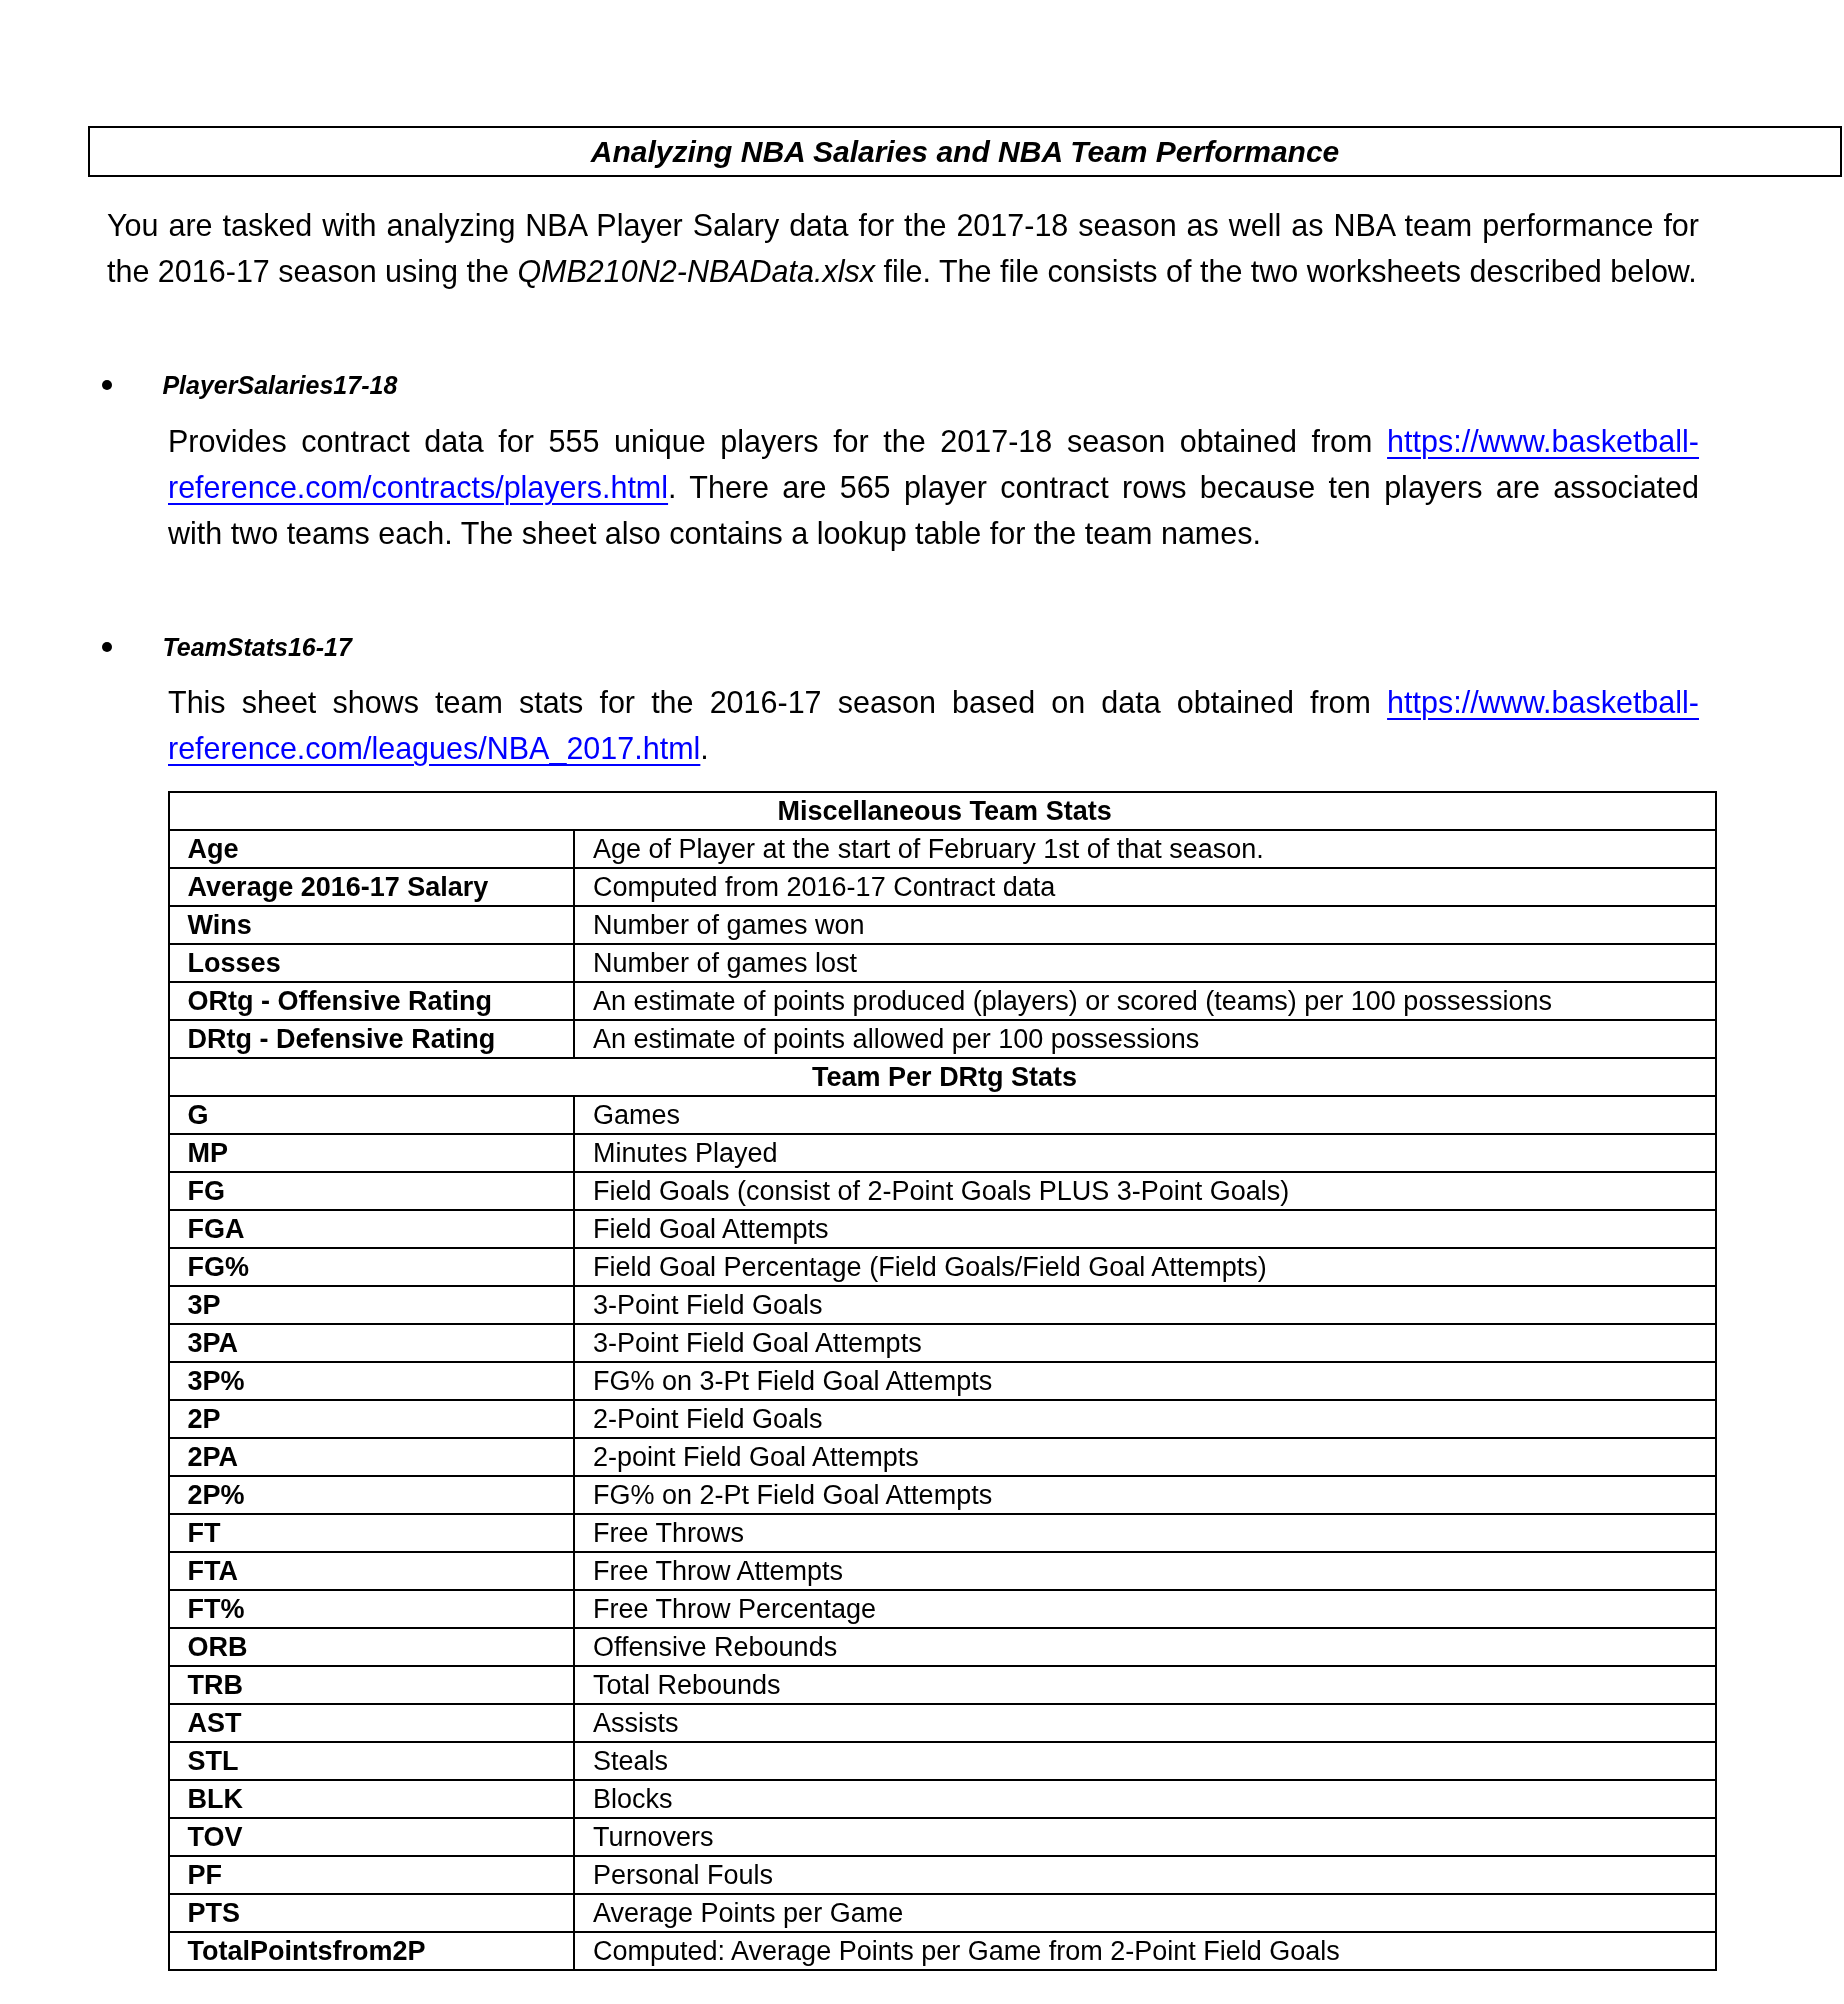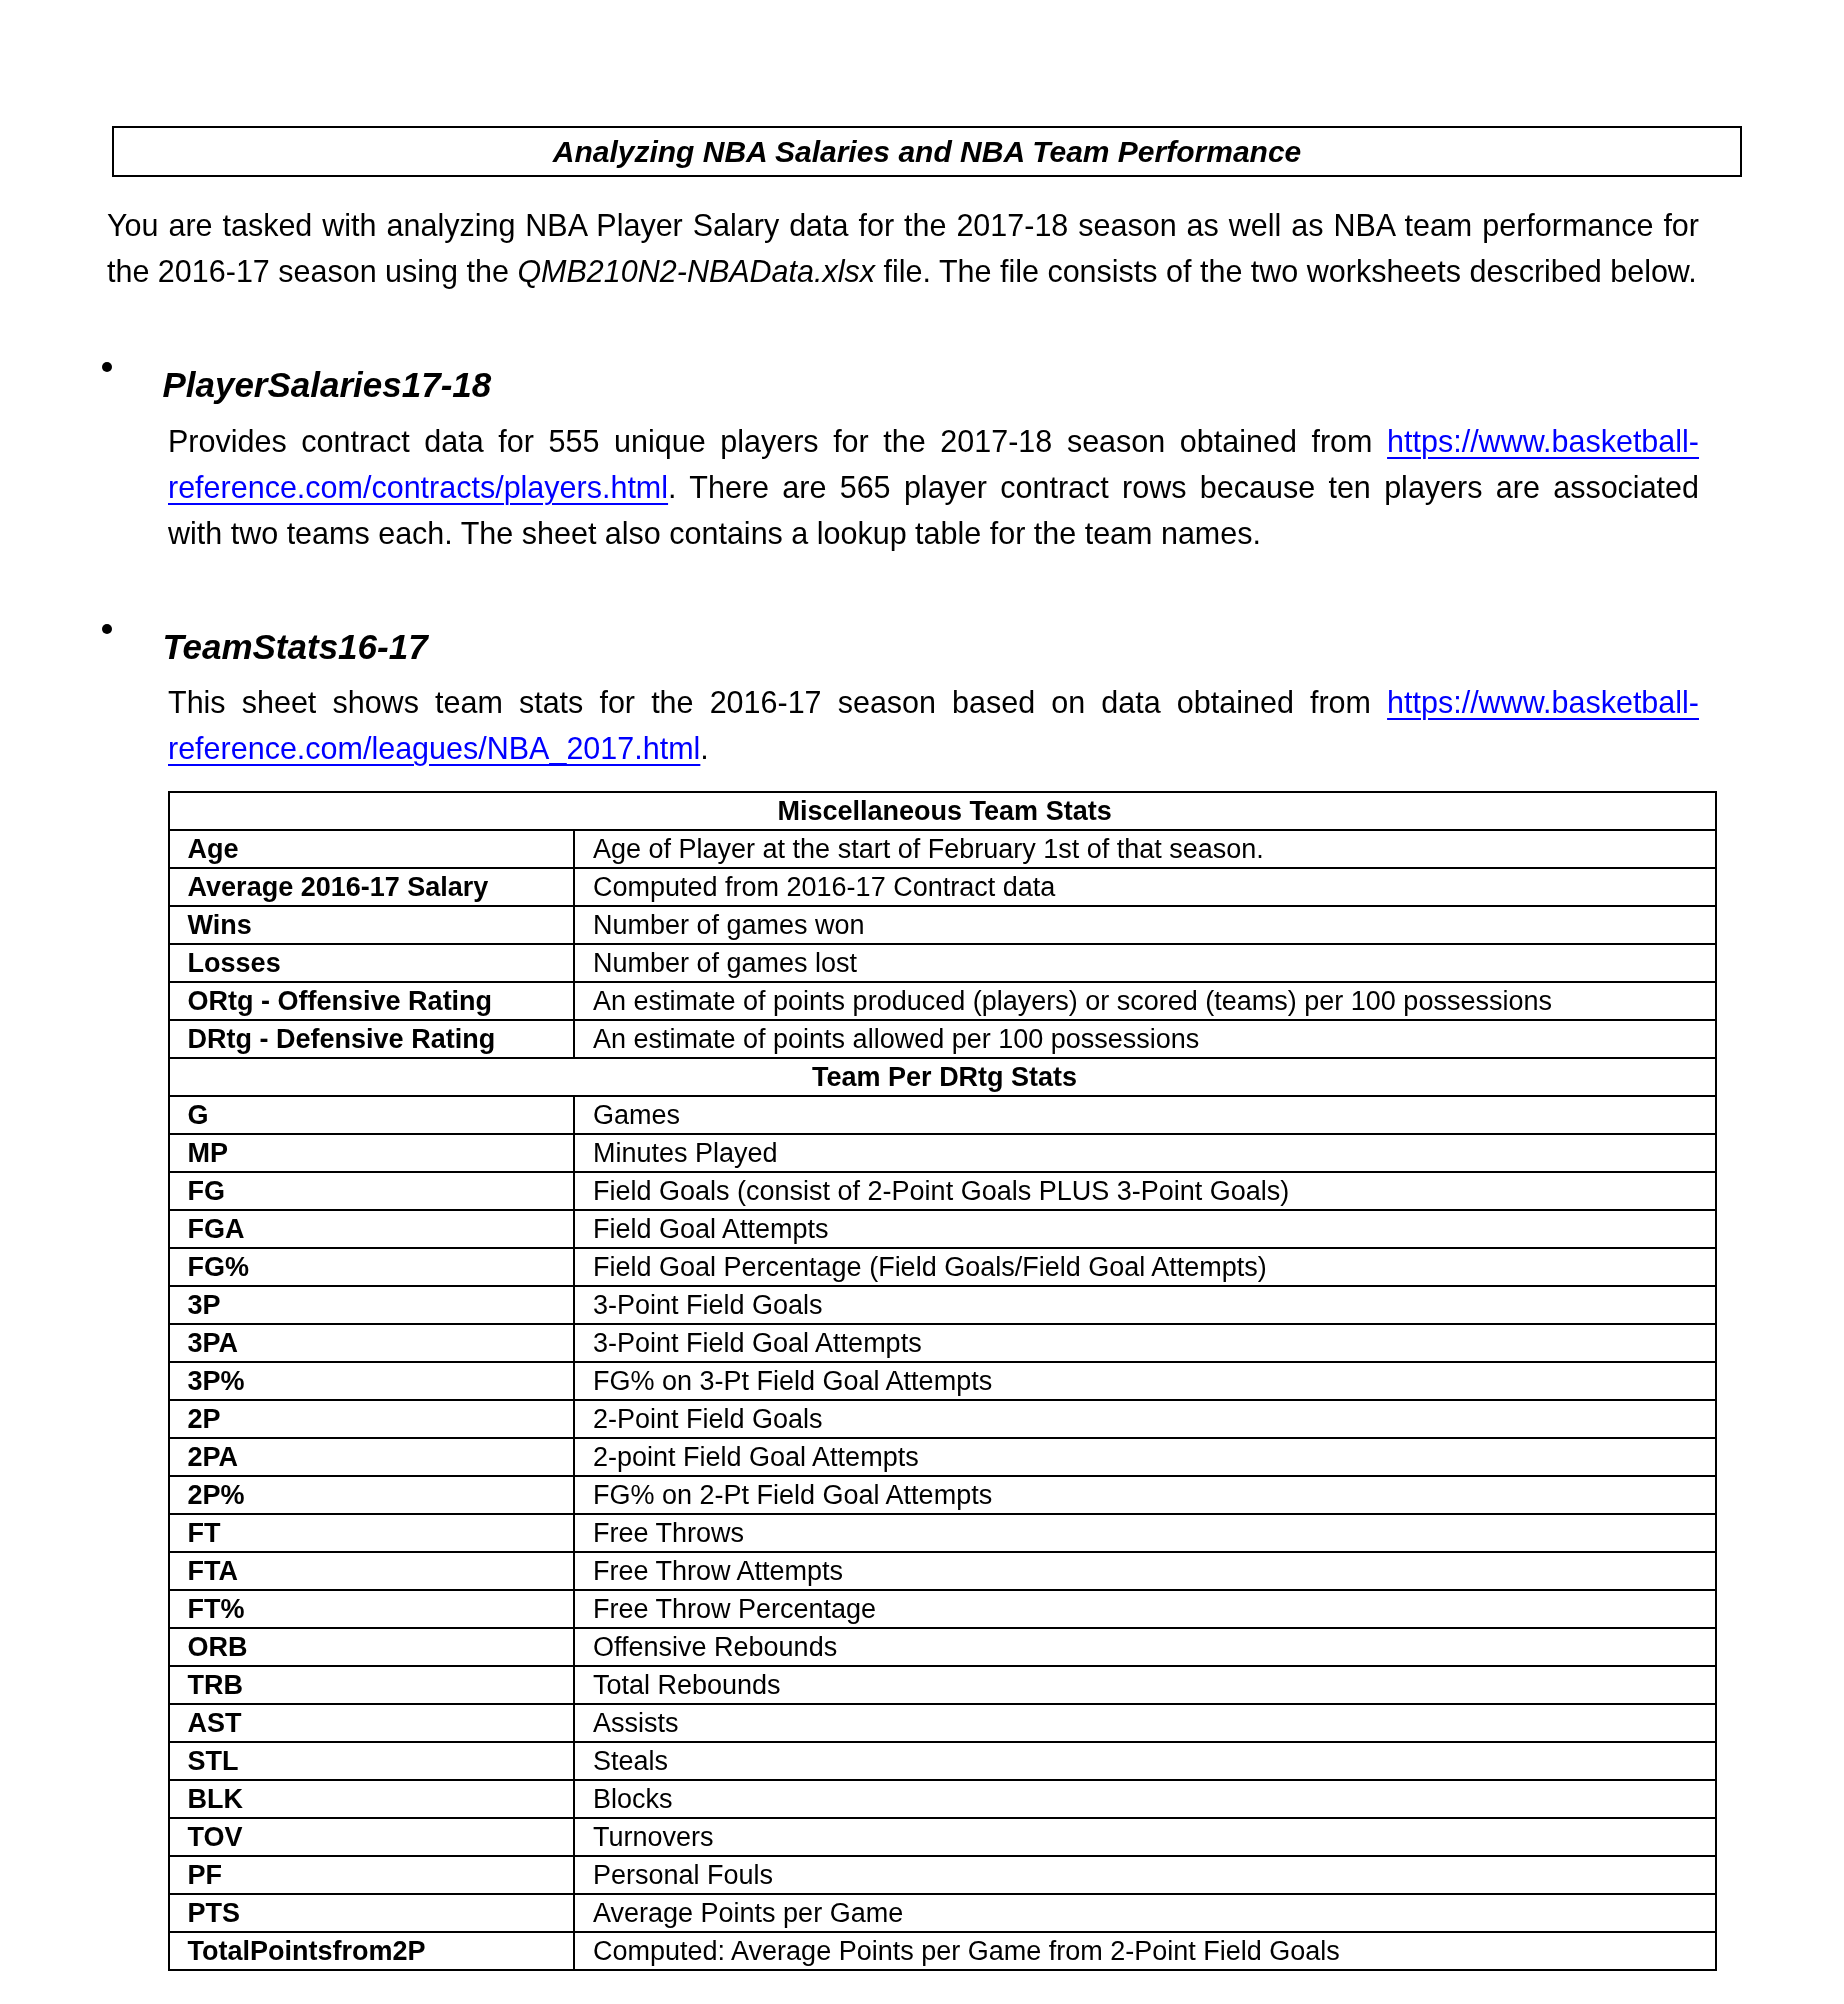--- a/index.html
+++ b/index.html
@@ -1,33 +1,33 @@
 <!DOCTYPE html>
 <html style="font-size:6.4px"><head>
 <meta charset="utf-8">
 <style>
   html, body { margin: 0; padding: 0; background: #ffffff; }
   body {
     width: 1844px; height: 2347px; position: relative; overflow: hidden;
     font-family: "Liberation Sans", sans-serif; color: #000;
   }
   .title-box {
-    position: absolute; left: 88px; top: 126px; width: 1630px; height: 51px;
+    position: absolute; left: 88px; top: 126px; width: 1754px; height: 51px;
     border: 2px solid #000; box-sizing: border-box;
     display: flex; align-items: center; justify-content: center;
-    font-size: 30px; font-weight: bold; font-style: italic; margin-left: 24px;
+    font-size: 30px; font-weight: bold; font-style: italic;
   }
   .para {
     position: absolute; left: 107px; width: 1592px;
     font-size: 30.5px; line-height: 46px; text-align: justify;
   }
   .intro { top: 202px; }
   .bullet-row {
-    position: absolute; left: 102px; font-size: 35px; line-height: 46px;
-    display: flex; 
+    position: absolute; left: 102px; font-size: 25px; line-height: 46px;
+    display: flex; align-items: center;
   }
   .bullet-dot {
     width: 10.4px; height: 10.4px; border-radius: 50%; background: #000;
     margin-right: 50px; flex: 0 0 auto;
   }
   .bullet-title { font-weight: bold; font-style: italic; }
   .b1 { top: 362px; }
   .b2 { top: 624px; }
   .sub-para { left: 168px; width: 1531px; }
   .p1 { top: 418px; }

